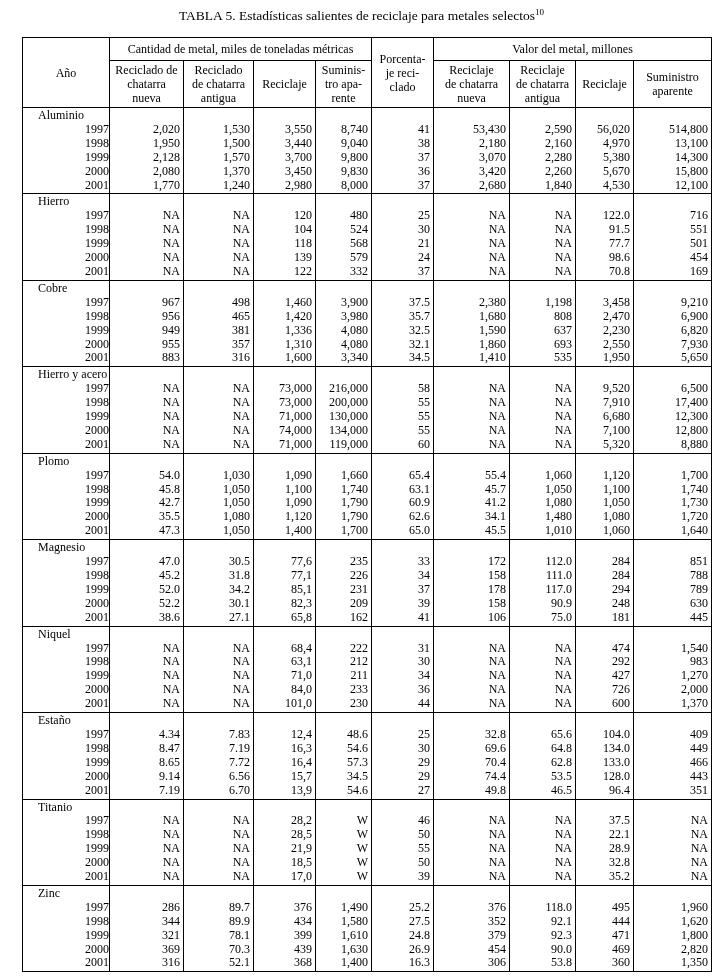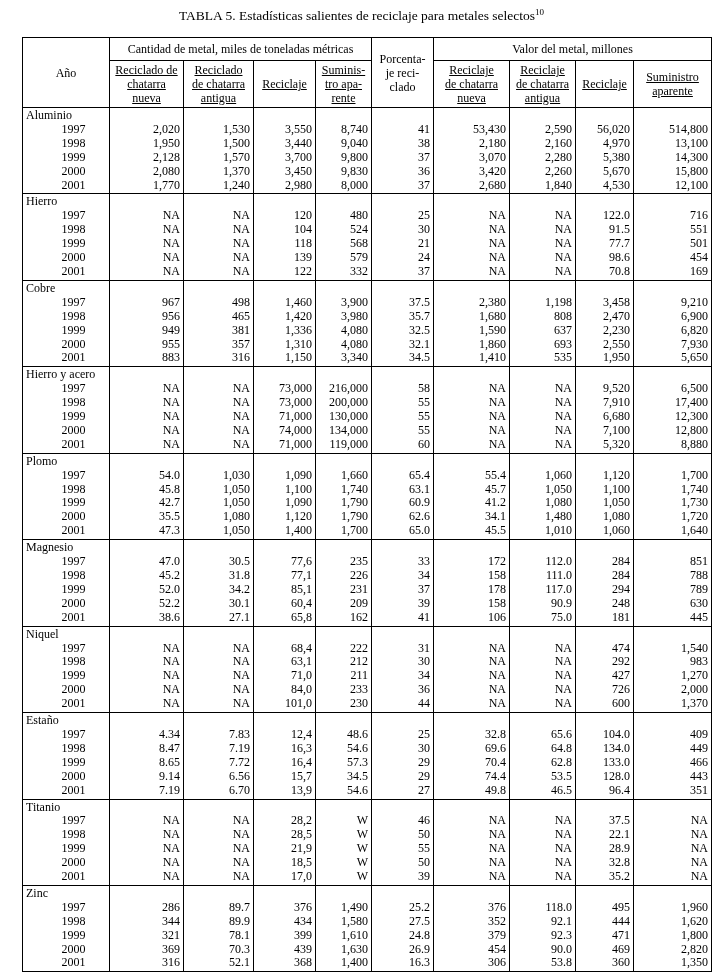--- a/index.html
+++ b/index.html
@@ -20,27 +20,27 @@
     width: 689px;
     font-size: 12px;
     line-height: 13.9px;
   }
   table.t th, table.t td { padding: 0; }
   table.t thead th {
     font-weight: normal; text-align: center; vertical-align: middle;
     border: 1px solid #000; line-height: 14px;
   }
   table.t thead th.group { height: 22px; }
-  table.t thead th.sub { height: 46px; text-decoration: underline; }
+  table.t thead th.sub { height: 46px; }
   table.t tbody td {
     border-left: 1px solid #000; border-right: 1px solid #000;
     text-align: right; padding-right: 3px; white-space: nowrap;
   }
-  table.t tbody td.year { text-align: center; padding-left: 15px; padding-right: 0; }
-  table.t tbody td.metal { text-align: left; padding-left: 3px; }
+  table.t tbody td.year { text-align: right; padding-left: 15px; padding-right: 0; }
+  table.t tbody td.metal { text-align: left; padding-left: 15px; }
   table.t tbody tr.last td { border-bottom: 1.5px solid #000; padding-bottom: 1px; }
   table.t tbody tr.first td { padding-top: 1px; }
   table.t { border: 1.5px solid #000; }
 </style>
 </head>
 <body>
 
 <div class="title">
   <span>TABLA 5. Estadísticas salientes de reciclaje para metales selectos</span><sup>10</sup>
 </div>
@@ -278,21 +278,21 @@
         <td>32.1</td>
         <td>1,860</td>
         <td>693</td>
         <td>2,550</td>
         <td>7,930</td>
       </tr>
       <tr class="last">
         <td class="year">2001</td>
         <td>883</td>
         <td>316</td>
-        <td>1,150</td>
+        <td>1,600</td>
         <td>3,340</td>
         <td>34.5</td>
         <td>1,410</td>
         <td>535</td>
         <td>1,950</td>
         <td>5,650</td>
       </tr>
       <tr class="first">
         <td class="metal">Hierro y acero</td>
         <td></td>
@@ -482,21 +482,21 @@
         <td>37</td>
         <td>178</td>
         <td>117.0</td>
         <td>294</td>
         <td>789</td>
       </tr>
       <tr>
         <td class="year">2000</td>
         <td>52.2</td>
         <td>30.1</td>
-        <td>60,4</td>
+        <td>82,3</td>
         <td>209</td>
         <td>39</td>
         <td>158</td>
         <td>90.9</td>
         <td>248</td>
         <td>630</td>
       </tr>
       <tr class="last">
         <td class="year">2001</td>
         <td>38.6</td>

